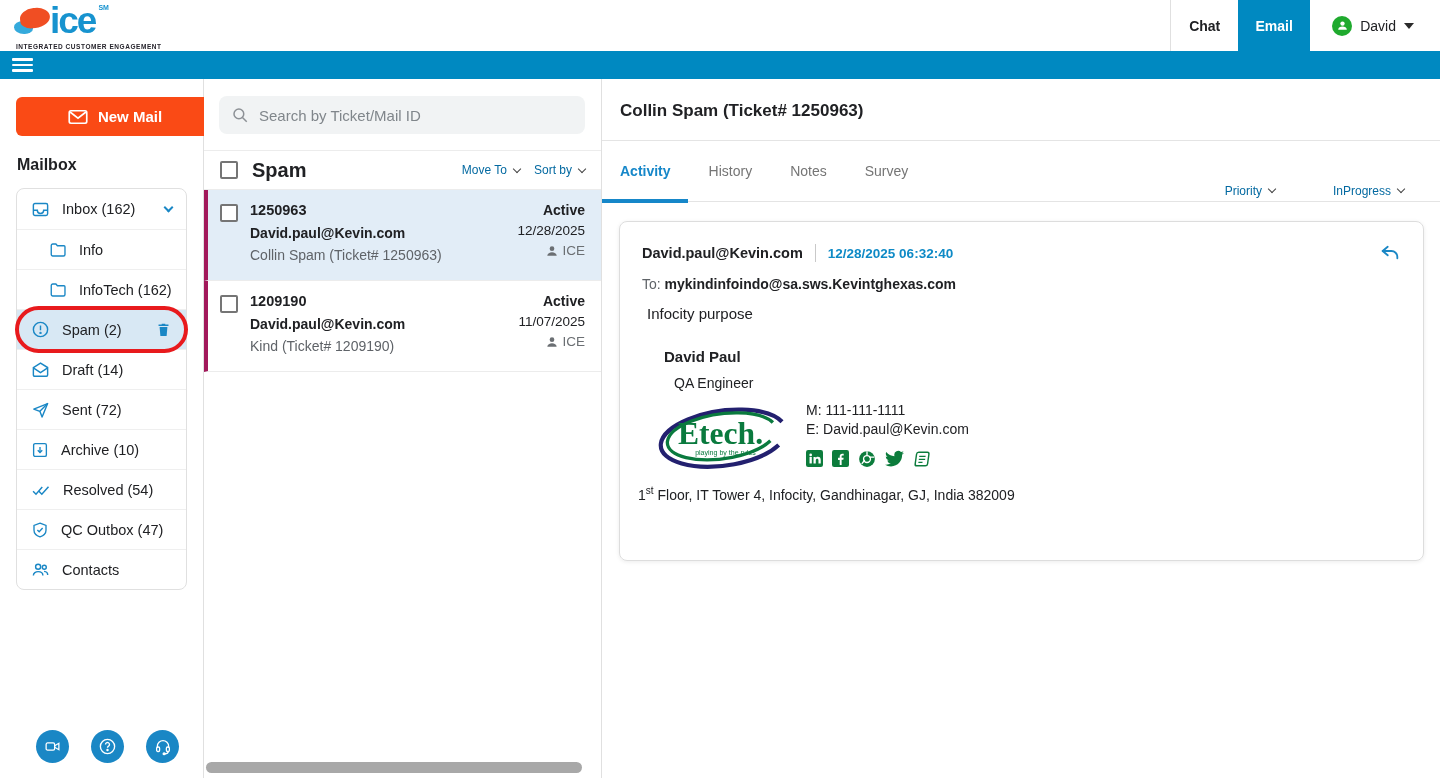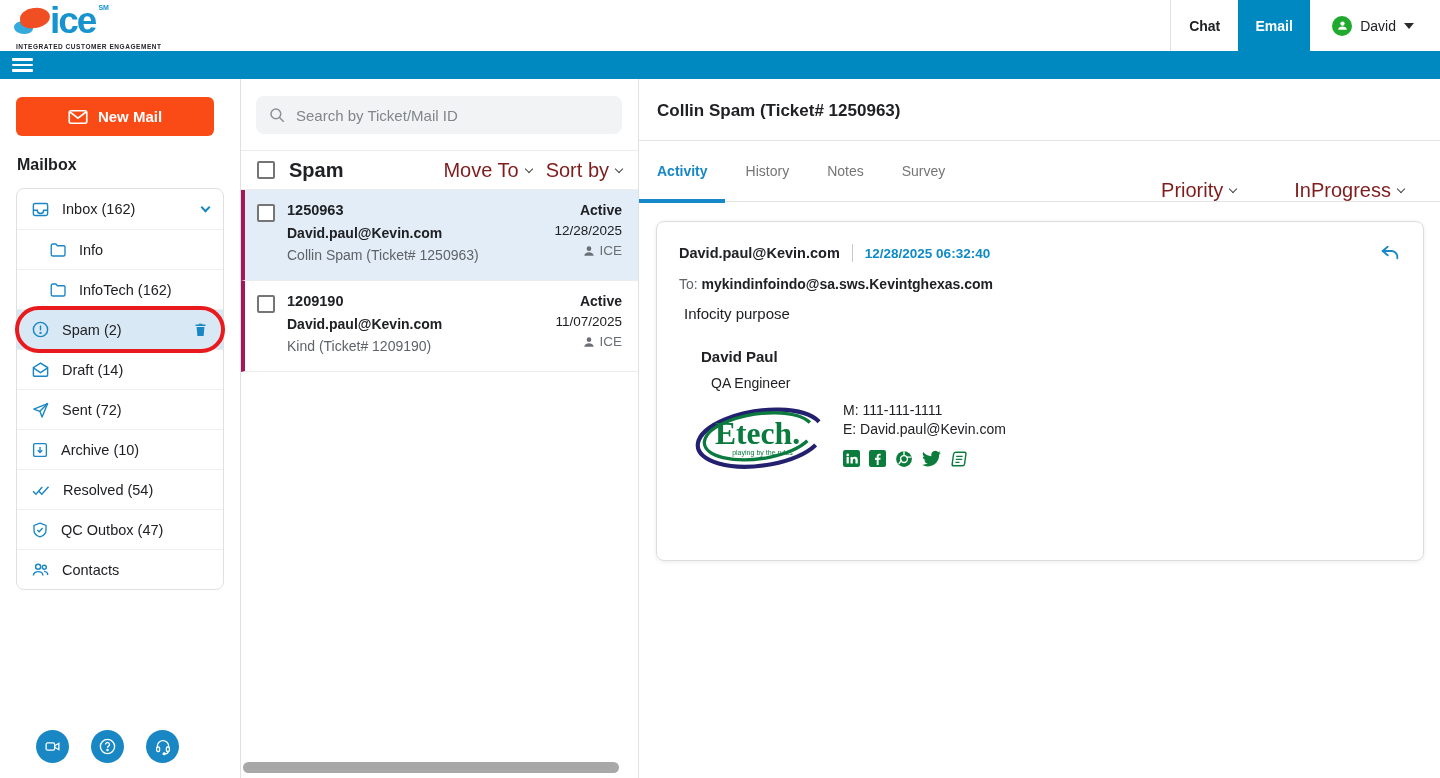--- a/index.html
+++ b/index.html
@@ -35,21 +35,21 @@
 
   
   .navbar { height:28px; background:#0089c1; display:flex; align-items:center; padding-left:12px; }
   .hamburger { width:21px; cursor:pointer; }
   .hamburger span { display:block; height:2.5px; background:#fff; margin:3px 0; border-radius:1px; }
 
   
   .main { display:flex; height:699px; }
 
   
-  .sidebar { width:241px; border-right:1px solid #e0e0e0; position:relative; background:#fff; }
+  .sidebar { width:204px; border-right:1px solid #e0e0e0; position:relative; background:#fff; }
   .new-mail { margin:18px 16px 0 16px; height:39px; width:198px; background:#fa4a15; border:none;
     border-radius:6px; color:#fff; font-size:15px; font-weight:bold; display:flex; gap:10px;
     align-items:center; justify-content:center; cursor:pointer; font-family:inherit; }
   .mailbox-title { font-size:16px; font-weight:bold; margin:20px 0 14px 17px; }
   .folder-list { margin:0 16px; border:1px solid #e0e0e0; border-radius:8px; background:#fff; }
   .f-row { height:40px; display:flex; align-items:center; gap:12px; padding:0 14px; font-size:14.5px;
     cursor:pointer; position:relative; border-top:1px solid #efefef; }
   .f-row:first-child { border-top:none; }
   .f-row.child { padding-left:32px;align-items:center; }
   .f-row.selected { background:#d8e8f4; }
@@ -67,21 +67,21 @@
   .search-wrap { padding:17px 16px 16px 15px; }
   .search-box { background:#f1f3f4; border-radius:8px; height:38px; display:flex; align-items:center;
     padding:0 12px; gap:10px; }
   .search-box input { border:none; outline:none; background:transparent; flex:1; font-size:15px;
     color:#202124; font-family:inherit; }
   .search-box input::placeholder { color:#80868b; }
   .list-header { height:40px; display:flex; align-items:center; gap:14px; padding:0 16px;
     border-top:1px solid #ececec; border-bottom:1px solid #ececec; }
   .list-title { font-size:20px; font-weight:bold; }
   .list-header .spacer { flex:1; }
-  .dd-btn { display:flex; align-items:center; gap:7px; font-size:20px; color:#7f1d1d;
+  .dd-btn { display:flex; align-items:center; gap:7px; font-size:12px; color:#0369a1;
     background:none; border:none; cursor:pointer; font-family:inherit; }
   .dd-chev { width:6px; height:6px; border-right:1.8px solid #444; border-bottom:1.8px solid #444;
     transform:rotate(45deg); margin-top:-3px; }
   .checkbox { width:18px; height:18px; border:2px solid #757575; border-radius:2px; background:#fff;
     flex:none; cursor:pointer; }
   .mail-item { display:flex; gap:12px; padding:14px 16px 12px 12px; border-left:4px solid #a2195b;
     border-bottom:1px solid #ececec; min-height:91px; cursor:pointer; background:#fff; }
   .mail-item.selected { background:#e2edf7; }
   .mi-main { flex:1; display:flex; flex-direction:column; gap:6.5px; margin-top:-2px; }
   .mi-id { font-size:14.5px; font-weight:bold; }
@@ -421,15 +421,18 @@
             <svg width="18" height="18" viewBox="0 0 24 24" fill="none" stroke="#0c7c3c" stroke-width="1.9">
                 <g transform="skewX(-8) translate(3 0)">
                   <rect x="2.5" y="3" width="16.5" height="18" rx="2.5"></rect>
                   <path d="M6.5 8.5h8.5M6.5 12.5h8.5M6.5 16.5h5.5"></path>
                 </g>
               </svg>
           </div>
         </div>
       </div>
 
+      <div class="sig-address">
+        <span>1</span><sup>st</sup><span> Floor, IT Tower 4, Infocity, Gandhinagar, GJ, India 382009</span>
+      </div>
     </div>
   </div>
 </div>
 
 </body></html>

